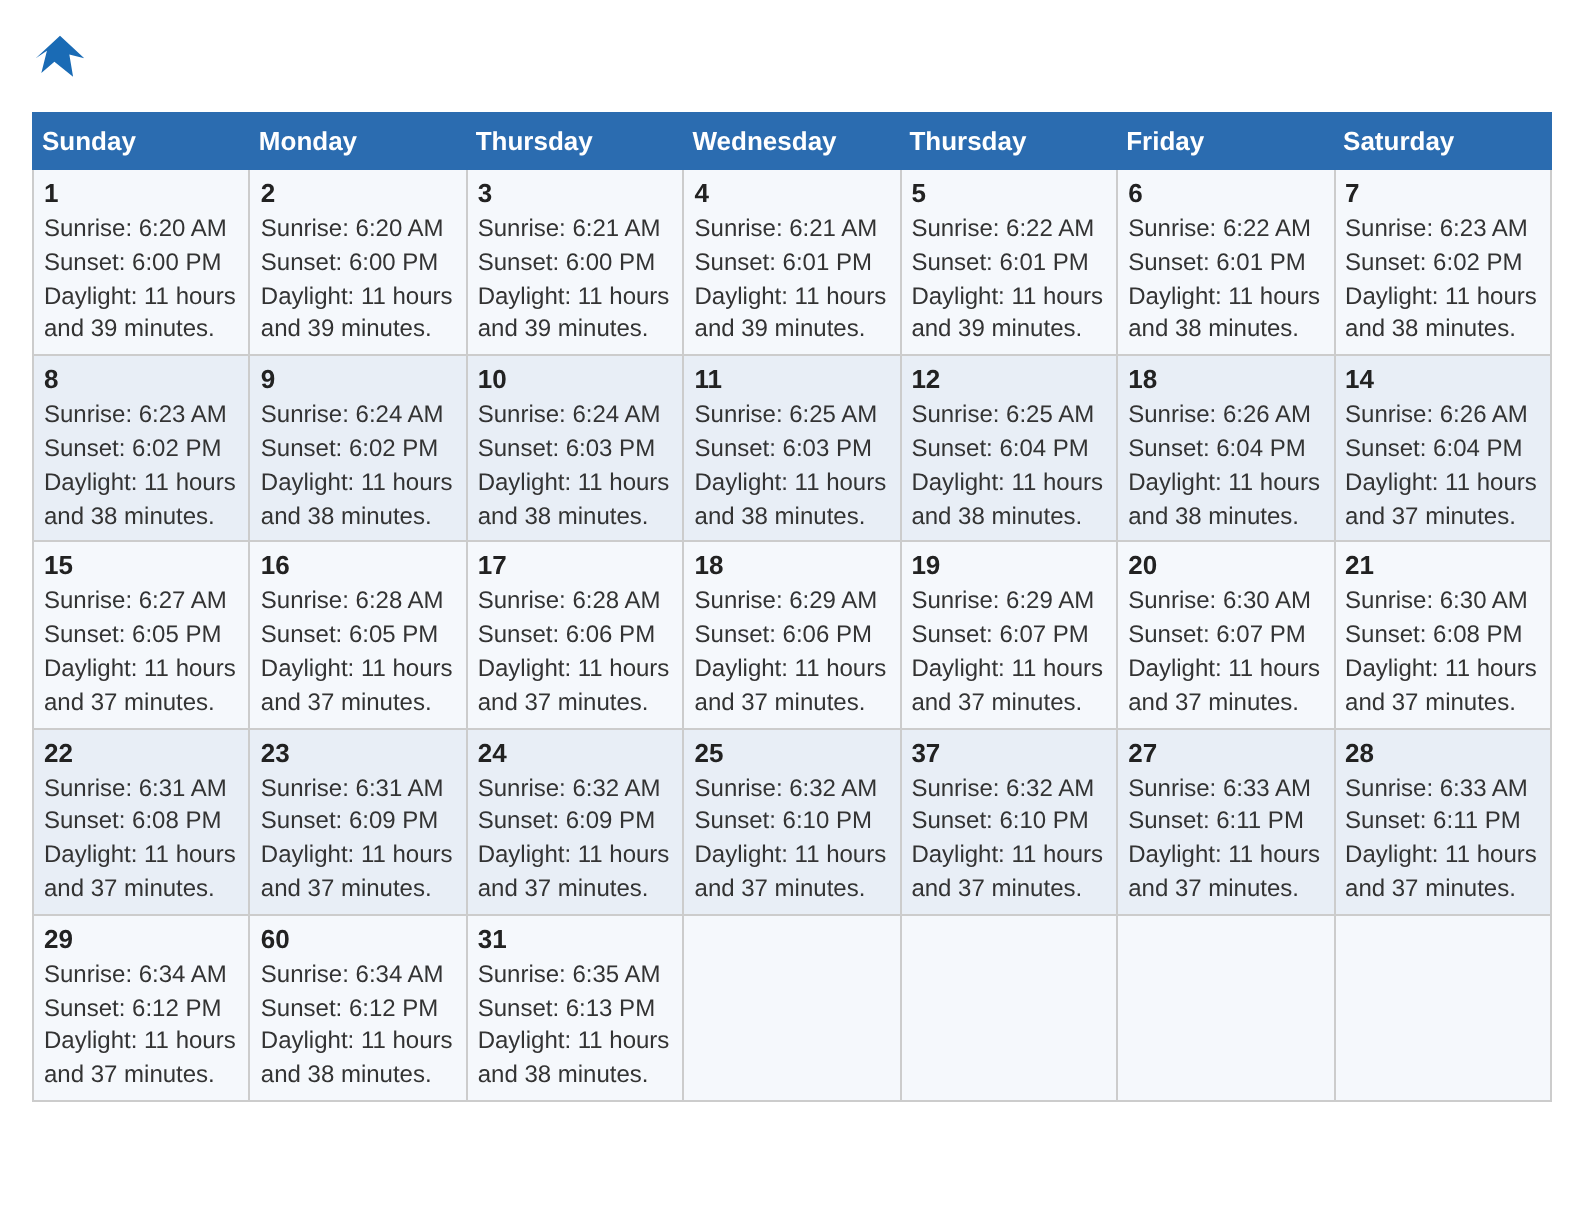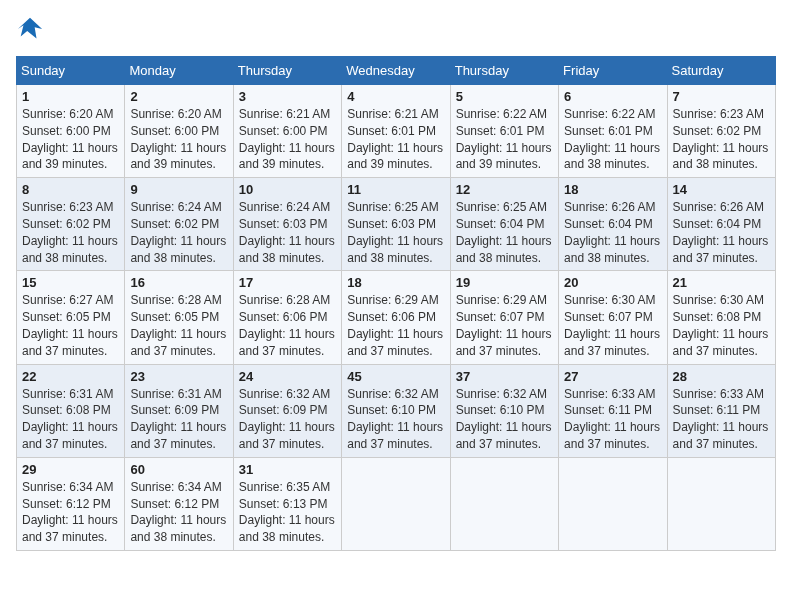--- a/index.html
+++ b/index.html
@@ -52,21 +52,21 @@
       width: 100%;
       border-collapse: collapse;
       font-size: 11px;
     }
     thead tr th {
       background-color: #2b6cb0;
       color: #fff;
       padding: 6px 4px;
       text-align: left;
       font-size: 13px;
-      font-weight: normal;
+      font-weight: bold;
       border: 1px solid #2b6cb0;
       margin-top: 24px;
     }
     tbody tr td {
       border: 1px solid #ccc;
       padding: 4px 5px;
       vertical-align: top;
       width: calc(100% / 7);
       min-height: 70px;
     }
@@ -223,21 +223,21 @@
         </td>
         <td>
           <span class="day-num">23</span>
           <div class="day-info">Sunrise: 6:31 AM<br>Sunset: 6:09 PM<br>Daylight: 11 hours and 37 minutes.</div>
         </td>
         <td>
           <span class="day-num">24</span>
           <div class="day-info">Sunrise: 6:32 AM<br>Sunset: 6:09 PM<br>Daylight: 11 hours and 37 minutes.</div>
         </td>
         <td>
-          <span class="day-num">45</span>
+          <span class="day-num">25</span>
           <div class="day-info">Sunrise: 6:32 AM<br>Sunset: 6:10 PM<br>Daylight: 11 hours and 37 minutes.</div>
         </td>
         <td>
           <span class="day-num">37</span>
           <div class="day-info">Sunrise: 6:32 AM<br>Sunset: 6:10 PM<br>Daylight: 11 hours and 37 minutes.</div>
         </td>
         <td>
           <span class="day-num">27</span>
           <div class="day-info">Sunrise: 6:33 AM<br>Sunset: 6:11 PM<br>Daylight: 11 hours and 37 minutes.</div>
         </td>

